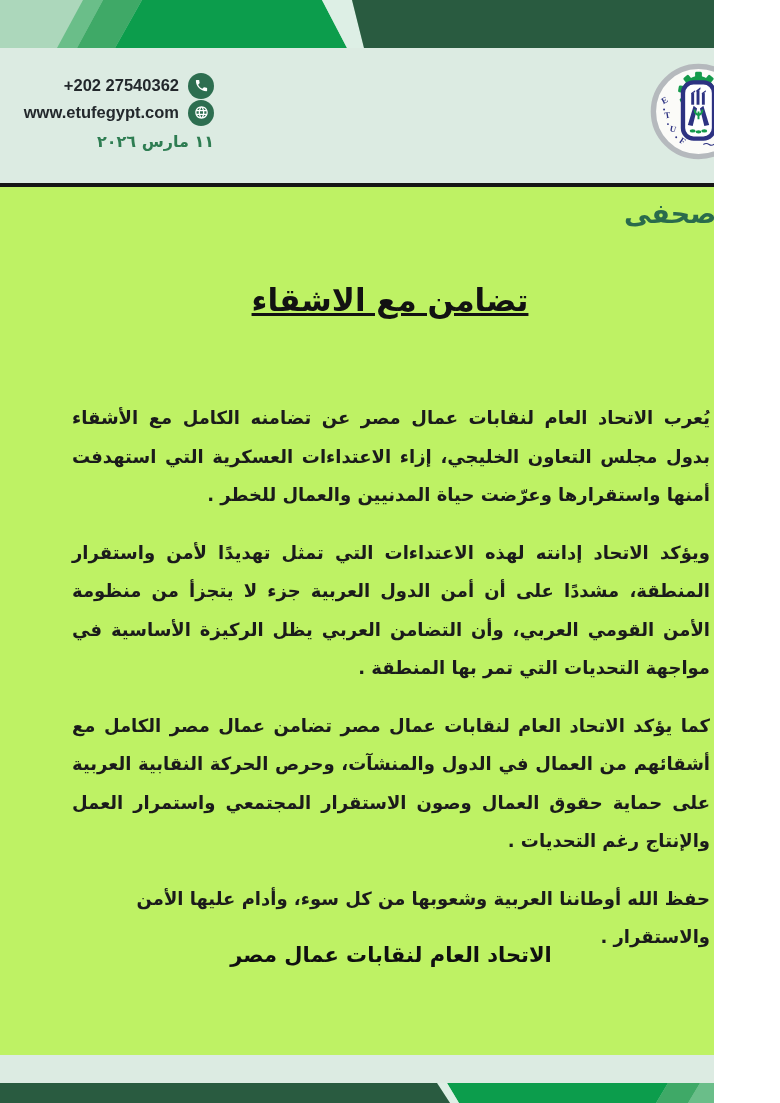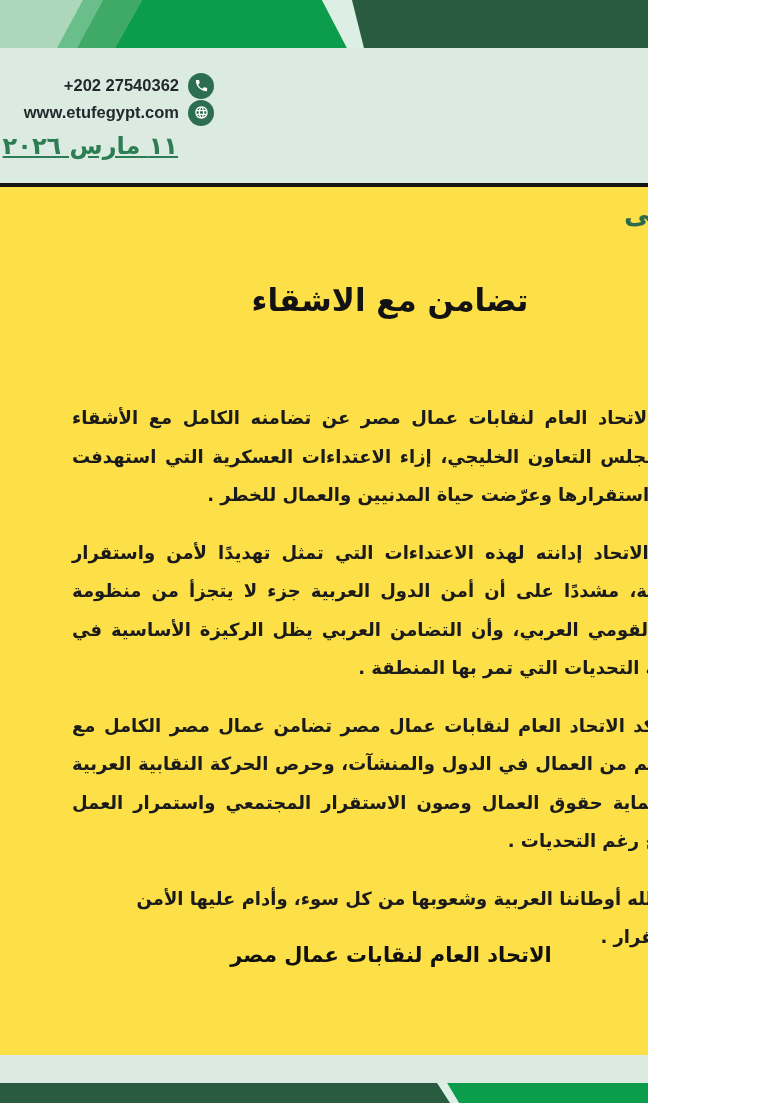--- a/index.html
+++ b/index.html
@@ -1,19 +1,19 @@
 <!DOCTYPE html>
 <html lang="ar"><head>
 <meta charset="utf-8">
 <style>
   html,body{margin:0;padding:0;}
   .page{
     position:relative;
-    width:648px;height:1103px;
-    background:#fde047;
+    width:714px;height:1103px;
+    background:#bef264;
     overflow:hidden;
     font-family:"DejaVu Sans",sans-serif;
   }
   
   .band-top{position:absolute;top:0;left:0;width:780px;height:48px;display:block;}
   .header-mint{position:absolute;top:48px;left:0;width:780px;height:135px;background:#DCEBE2;}
   .black-rule{position:absolute;top:183px;left:0;width:780px;height:4px;background:#161616;}
   .contact{position:absolute;top:74px;left:0;width:214px;display:flex;flex-direction:column;align-items:flex-end;row-gap:4px;}
   .contact-row{display:flex;align-items:center;gap:9px;height:23px;}
   .contact-label{
@@ -21,39 +21,38 @@
     font-size:16.5px;font-weight:600;color:#23282c;
     direction:ltr;white-space:nowrap;
   }
   .icon-circle{
     width:26px;height:26px;border-radius:50%;
     background:#2D6E50;display:flex;align-items:center;justify-content:center;
     flex:0 0 auto;
   }
   .icon-circle svg{width:15px;height:15px;fill:#ffffff;}
   .date-line{
-    margin-top:4px;margin-right:36px;
+    margin-top:4px;
     direction:rtl;
     font-family:"DejaVu Sans",sans-serif;
-    font-weight:800;font-size:24px;color:#2E7D52;
+    font-weight:800;font-size:16px;color:#2E7D52;
     white-space:nowrap;
-    text-decoration:underline;
   }
   .logo{position:absolute;top:63px;left:650px;width:97px;height:97px;}
   
   .kicker{
     position:absolute;top:198px;left:0;width:780px;
     text-align:right;direction:rtl;
     font-weight:900;font-size:27px;color:#2A6B4C;
     letter-spacing:-1px;
   }
   .headline{
     position:absolute;top:277px;left:0;width:780px;
     text-align:center;direction:rtl;
-    font-weight:900;font-size:31px;line-height:46px;color:#121212;
+    font-weight:900;font-size:31px;line-height:46px;color:#121212;text-decoration:underline;
   }
   .body-text{
     position:absolute;top:399px;left:72px;width:638px;
     direction:rtl;
     font-weight:700;font-size:18px;line-height:38.5px;color:#1b1b1b;
     text-align:justify;text-align-last:right;
   }
   .body-text p{margin:0 0 19px 0;}
   .body-text p.closing{text-align:right;}
   .signature{

